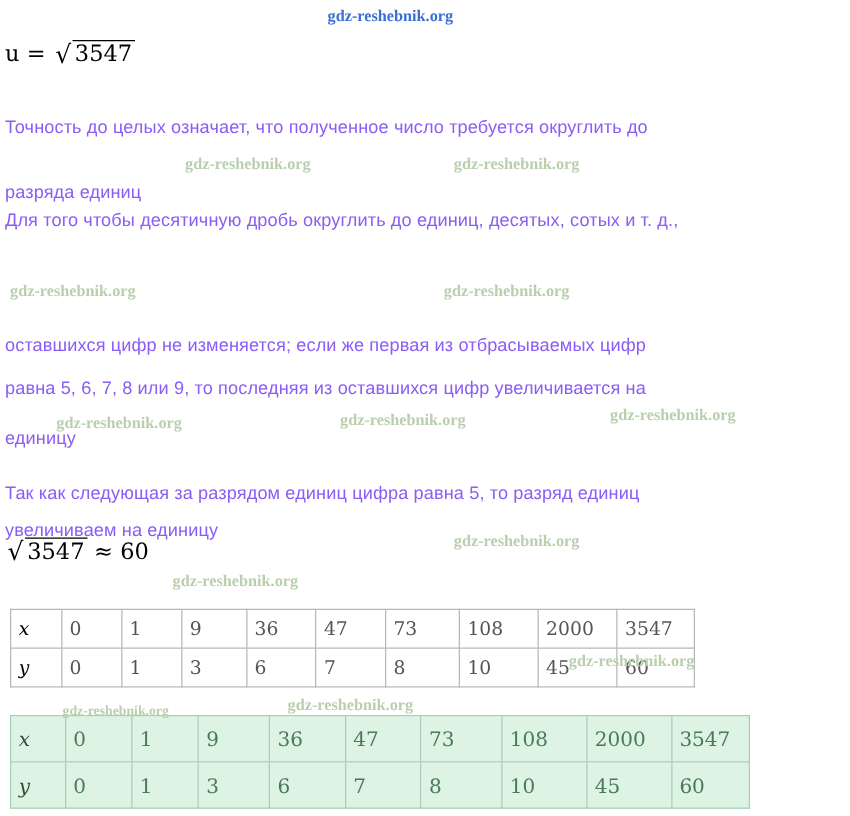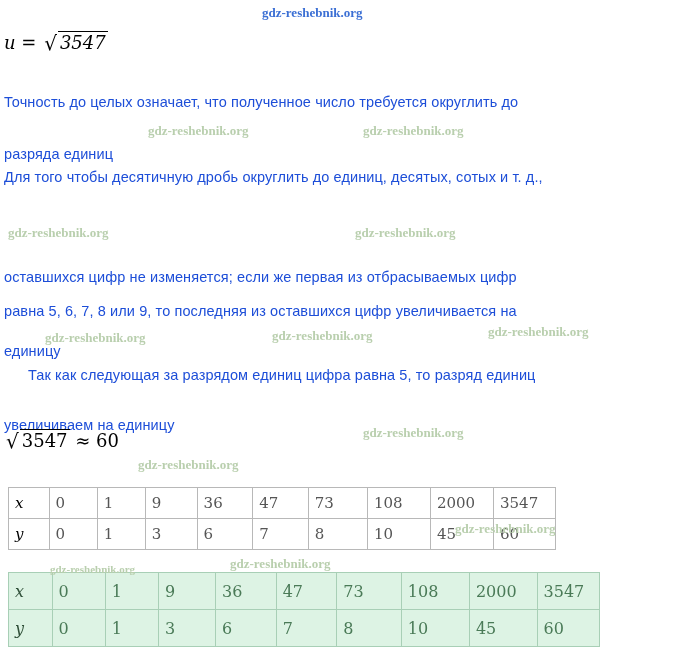--- a/index.html
+++ b/index.html
@@ -32,21 +32,21 @@
   }
   .wm-top {
     color: #3b6fd4;
     font-size: 13px;
     font-family: "Liberation Serif", serif;
     font-weight: bold;
   }
   .para {
     position: absolute;
     font-size: 14.5px;
-    color: #1d4ed8;
+    color: #8b5cf6;
     line-height: 1.0;
     letter-spacing: 0.1px;
     white-space: nowrap;
   }
   .math {
     position: absolute;
     font-family: "DejaVu Serif", serif;
     font-size: 18px;
     color: #000;
     white-space: nowrap;
@@ -102,33 +102,33 @@
     color: #2f4f38;
   }
 </style>
 </head>
 <body>
 
 <div class="page">
 
   <div class="watermark wm-top" style="left:262px; top:5px;">gdz-reshebnik.org</div>
 
-  <div class="math" style="left:4px; top:30px;font-style:italic;">
+  <div class="math" style="left:4px; top:30px;">
     <span>u =</span>
     <span class="radic"><span class="sqrt-sym">√</span><span class="bar">3547</span></span>
   </div>
 
 
   <div class="para" style="left:4px; top:95px;">Точность до целых означает, что полученное число требуется округлить до</div>
   <div class="para" style="left:4px; top:127px;margin-top:20px;">разряда единиц</div>
   <div class="para" style="left:4px; top:170px;">Для того чтобы десятичную дробь округлить до единиц, десятых, сотых и т. д.,</div>
   <div class="para" style="left:4px; top:270px;">оставшихся цифр не изменяется; если же первая из отбрасываемых цифр</div>
   <div class="para" style="left:4px; top:304px;">равна 5, 6, 7, 8 или 9, то последняя из оставшихся цифр увеличивается на</div>
   <div class="para" style="left:4px; top:344px;">единицу</div>
-  <div class="para" style="left:4px; top:368px;margin-left:24px;">Так как следующая за разрядом единиц цифра равна 5, то разряд единиц</div>
+  <div class="para" style="left:4px; top:388px;">Так как следующая за разрядом единиц цифра равна 5, то разряд единиц</div>
   <div class="para" style="left:4px; top:418px;">увеличиваем на единицу</div>
 
   <div class="math" style="left:4px; top:428px;">
     <span class="radic"><span class="sqrt-sym">√</span><span class="bar">3547</span></span>
     <span>≈ 60</span>
   </div>
 
   <table class="tbl plain" style="left:8px; top:487px; width:548px;">
     <tbody>
       <tr>

